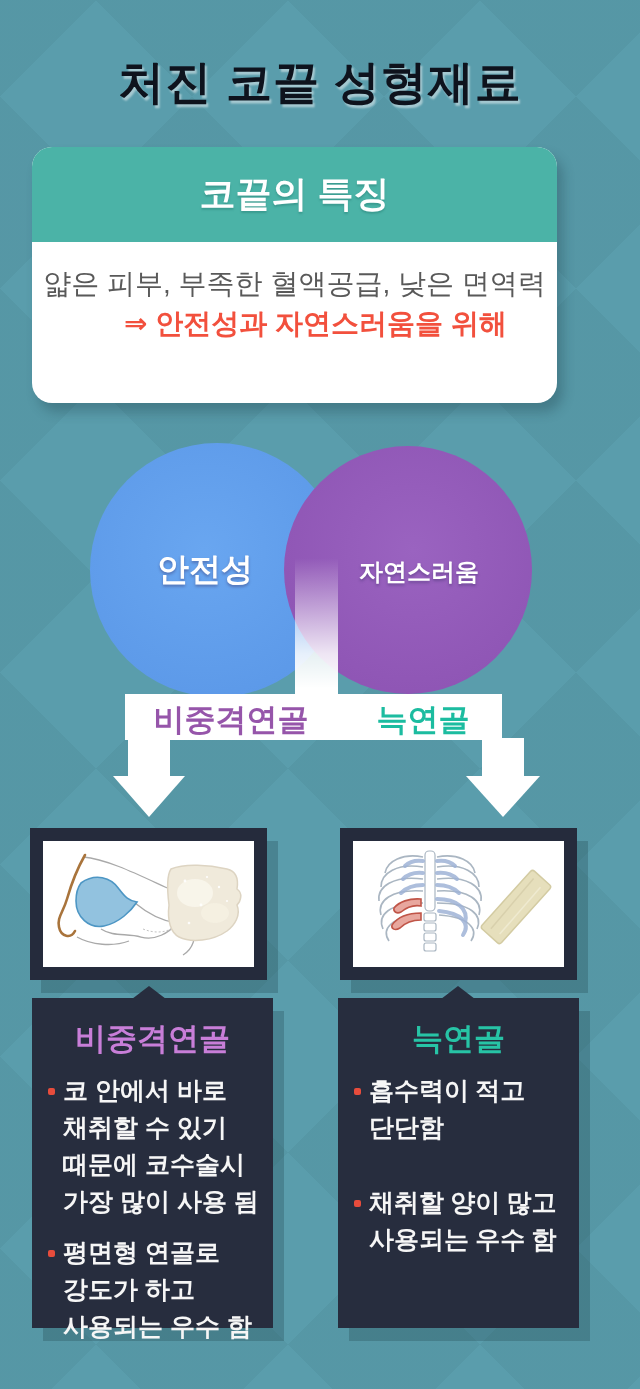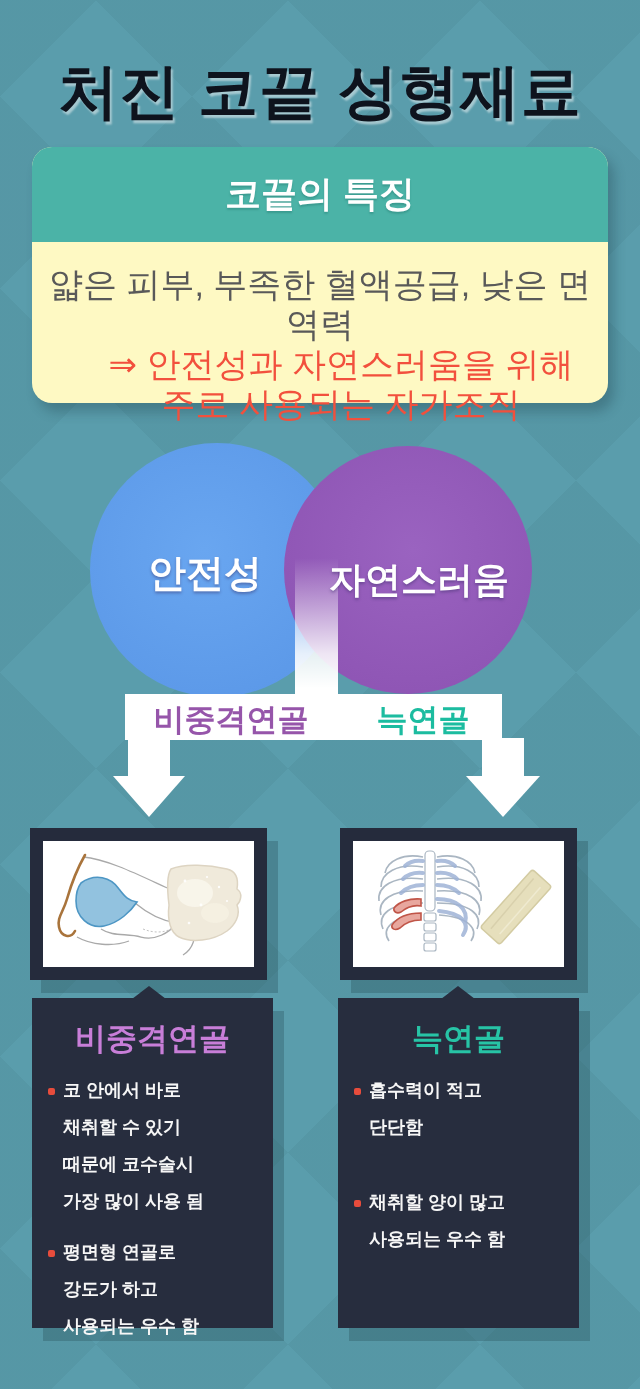--- a/index.html
+++ b/index.html
@@ -10,60 +10,60 @@
     background-image:
       linear-gradient(45deg, rgba(18,42,48,0.05) 25%, transparent 25%, transparent 75%, rgba(18,42,48,0.05) 75%),
       linear-gradient(-45deg, rgba(18,42,48,0.05) 25%, transparent 25%, transparent 75%, rgba(18,42,48,0.05) 75%);
     background-size:192px 192px;
   }
   .abs{position:absolute;}
 
   
   .main-title{
     left:0;top:52px;width:640px;text-align:center;
-    font-size:60px;font-weight:800;letter-spacing:1px;color:#0e131d;
+    font-size:46px;font-weight:800;letter-spacing:1px;color:#0e131d;
     text-shadow:2px 3px 2px rgba(230,238,240,0.55);
   }
 
   
   .feature-card{
-    left:32px;top:147px;width:576px;height:256px;border-radius:20px;
-    background:#fef9c3;box-shadow:6px 9px 12px rgba(20,50,60,0.28);
+    left:32px;top:147px;width:525px;height:256px;border-radius:20px;
+    background:#ffffff;box-shadow:6px 9px 12px rgba(20,50,60,0.28);
   }
   .feature-card .hd{
     position:absolute;left:0;top:0;width:100%;height:95px;border-radius:20px 20px 0 0;
     background:#4BB3A7;display:flex;align-items:center;justify-content:center;
     color:#ffffff;font-size:36px;font-weight:700;
     text-shadow:0 2px 2px rgba(30,110,100,0.35);
   }
   .feature-card .bd{
     position:absolute;left:0;top:95px;width:100%;padding-top:22px;
-    text-align:center;line-height:40px;font-size:34px;
+    text-align:center;line-height:40px;font-size:28px;
   }
   .fc-line1{color:#595959;font-weight:400;}
-  .fc-red{color:#F2503D;font-weight:400;padding-left:42px;}
+  .fc-red{color:#F2503D;font-weight:700;padding-left:42px;}
 
   
   .circle{border-radius:50%;}
   .circle-safety{
     left:90px;top:443px;width:254px;height:254px;z-index:1;
     background:radial-gradient(circle at 45% 42%, #69a6f0, #5895E6);
   }
   .circle-natural{
     left:284px;top:446px;width:248px;height:248px;z-index:2;
     background:radial-gradient(circle at 52% 42%, #9a63c0, #8B51B1);
   }
   .venn-fade{
     left:295px;top:558px;width:43px;height:137px;z-index:3;
     background:linear-gradient(to bottom, rgba(255,255,255,0) 0%, rgba(255,255,255,0.85) 70%, #ffffff 95%);
   }
   .venn-label{z-index:4;color:#fff;font-weight:700;text-align:center;
     text-shadow:0 2px 3px rgba(50,40,95,0.4);}
-  .venn-label-safety{left:110px;top:548px;width:190px;font-size:38px;}
-  .venn-label-natural{left:316px;top:556px;width:206px;font-size:36px;}
+  .venn-label-safety{left:110px;top:548px;width:190px;font-size:32px;}
+  .venn-label-natural{left:316px;top:556px;width:206px;font-size:24px;}
 
   
   .label-bar{
     left:125px;top:694px;width:377px;height:46px;background:#ffffff;z-index:4;
   }
   .branch-label{position:absolute;top:5px;font-size:31px;font-weight:700;text-align:center;}
   .branch-label.septal{left:6px;width:200px;color:#9655AA;}
   .branch-label.costal{left:228px;width:140px;color:#1CBCA0;}
   .arrows-svg{left:0;top:738px;z-index:3;}
 
@@ -91,40 +91,39 @@
   .info-card.left{left:32px;}
   .info-card.right{left:338px;}
   .info-card .card-title{
     margin:20px 8px 12px 8px;text-align:center;font-size:31px;font-weight:700;
   }
   .info-card.left .card-title{color:#C87ED8;}
   .info-card.right .card-title{color:#27C4A6;}
   .bullet-list{list-style:none;margin:0;padding:0 10px 0 16px;}
   .bullet-item{display:flex;align-items:flex-start;}
   .info-card.left .bullet-item{margin-bottom:14px;}
-  .info-card.right .bullet-item{margin-bottom:38px;}
+  .info-card.right .bullet-item{margin-bottom:38px;font-family:Liberation Serif, serif;}
   .bullet-dot{
     flex:0 0 auto;width:7px;height:7px;border-radius:2px;background:#E74C3C;
     margin:16px 8px 0 0;
   }
   .bullet-text{
-    white-space:pre-line;font-size:18px;font-weight:600;line-height:37px;color:#f6f6f6;
+    white-space:pre-line;font-size:25px;font-weight:600;line-height:37px;color:#f6f6f6;
   }
 </style>
 </head>
 <body>
 
 <div class="abs main-title">처진 코끝 성형재료</div>
 
 <div class="abs feature-card">
   <div class="hd">코끝의 특징</div>
   <div class="bd">
     <div class="fc-line1">얇은 피부, 부족한 혈액공급, 낮은 면역력</div>
     <div class="fc-red">⇒ 안전성과 자연스러움을 위해</div>
-    <div class="fc-red">주로 사용되는 자가조직</div>
   </div>
 </div>
 
 <div class="abs circle circle-safety"></div>
 <div class="abs circle circle-natural"></div>
 <div class="abs venn-fade"></div>
 <div class="abs venn-label venn-label-safety">안전성</div>
 <div class="abs venn-label venn-label-natural">자연스러움</div>
 
 <div class="abs label-bar">

